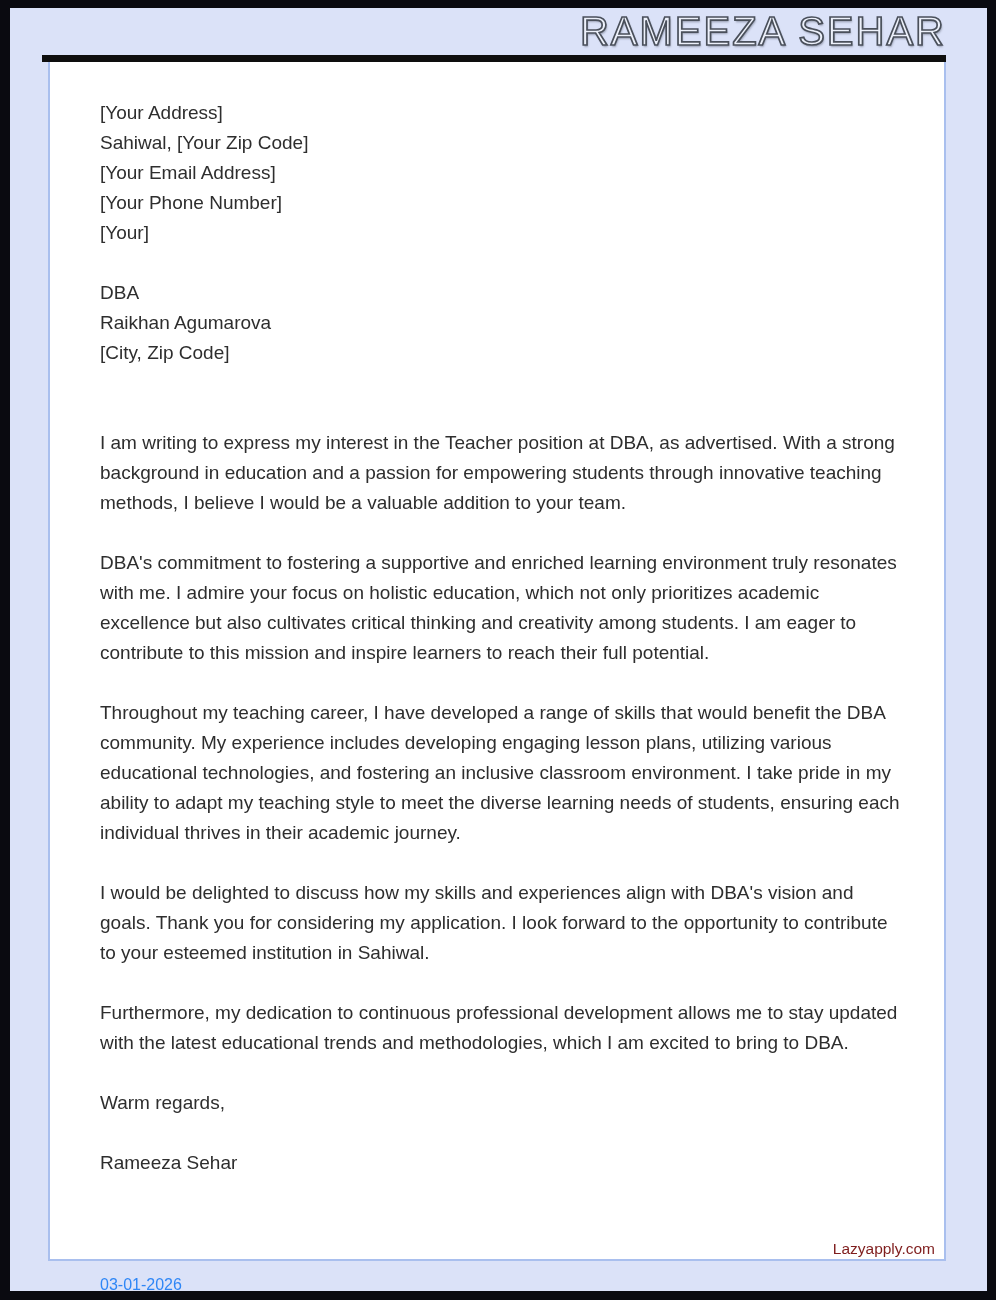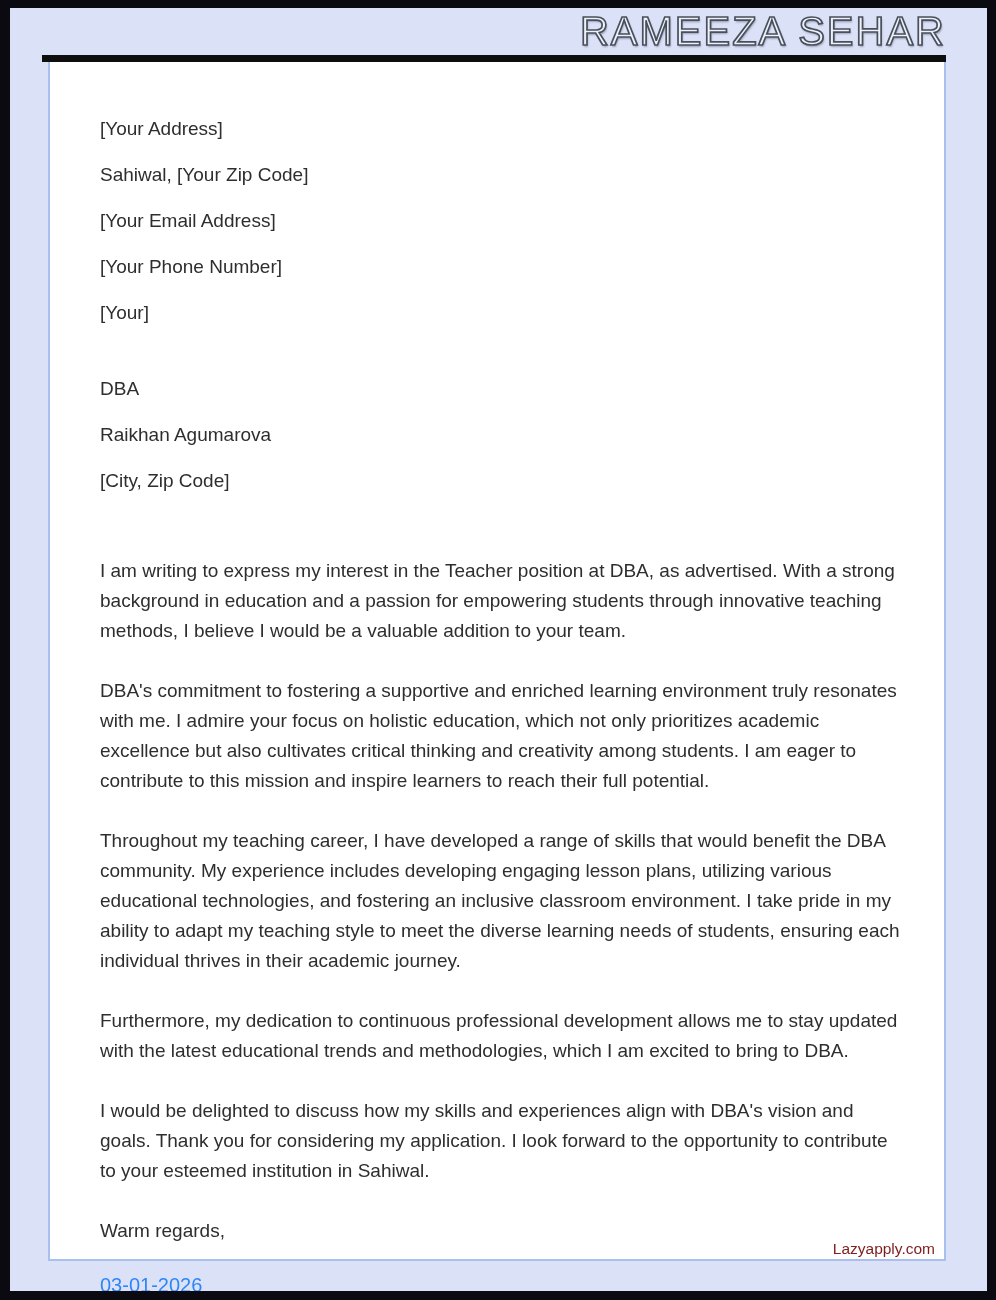--- a/index.html
+++ b/index.html
@@ -65,38 +65,38 @@
   .letter-body {
     position: absolute;
     left: 50px;
     top: 36px;
     width: 808px;
     font-size: 19px;
     line-height: 30px;
     color: #2e2e2e;
   }
 
-  .line { height: 30px; white-space: nowrap; margin-top: 16px; }
+  .line { height: 30px; white-space: nowrap; }
   .gap  { height: 30px; }
   .para { margin-bottom: 30px; }
 
   .watermark {
     position: absolute;
     right: 9px;
     bottom: 1px;
     font-size: 15.5px;
     color: #7f1d1d;
     z-index: 8;
   }
 
   .date-link {
     position: absolute;
     left: 100px;
     top: 1270px;
-    font-size: 20px;
+    font-size: 16px;
     line-height: 30px;
     color: #2e86f6;
     z-index: 10;
     text-decoration: none;
     cursor: pointer;
   }
 </style>
 </head>
 <body>
 
@@ -125,22 +125,22 @@
       </div>
 
       <div class="gap"></div>
 
 
       <div class="gap"></div>
 
       <div class="para">I am writing to express my interest in the Teacher position at DBA, as advertised. With a strong background in education and a passion for empowering students through innovative teaching methods, I believe I would be a valuable addition to your team.</div>
       <div class="para">DBA's commitment to fostering a supportive and enriched learning environment truly resonates with me. I admire your focus on holistic education, which not only prioritizes academic excellence but also cultivates critical thinking and creativity among students. I am eager to contribute to this mission and inspire learners to reach their full potential.</div>
       <div class="para">Throughout my teaching career, I have developed a range of skills that would benefit the DBA community. My experience includes developing engaging lesson plans, utilizing various educational technologies, and fostering an inclusive classroom environment. I take pride in my ability to adapt my teaching style to meet the diverse learning needs of students, ensuring each individual thrives in their academic journey.</div>
+      <div class="para">I would be delighted to discuss how my skills and experiences align with DBA's vision and goals. Thank you for considering my application. I look forward to the opportunity to contribute to your esteemed institution in Sahiwal.</div>
       <div class="para">Furthermore, my dedication to continuous professional development allows me to stay updated with the latest educational trends and methodologies, which I am excited to bring to DBA.</div>
-      <div class="para">I would be delighted to discuss how my skills and experiences align with DBA's vision and goals. Thank you for considering my application. I look forward to the opportunity to contribute to your esteemed institution in Sahiwal.</div>
 
       <div class="line">Warm regards,</div>
 
       <div class="gap"></div>
 
       <div class="line">Rameeza Sehar</div>
 
     </div>
 
     <div class="watermark">Lazyapply.com</div>

